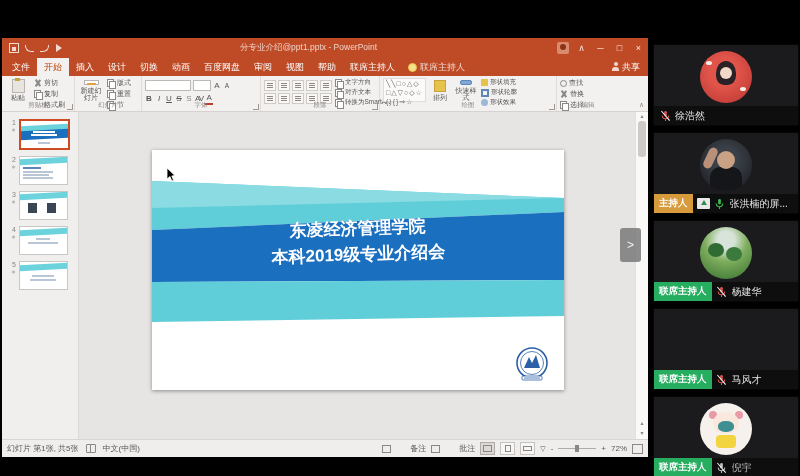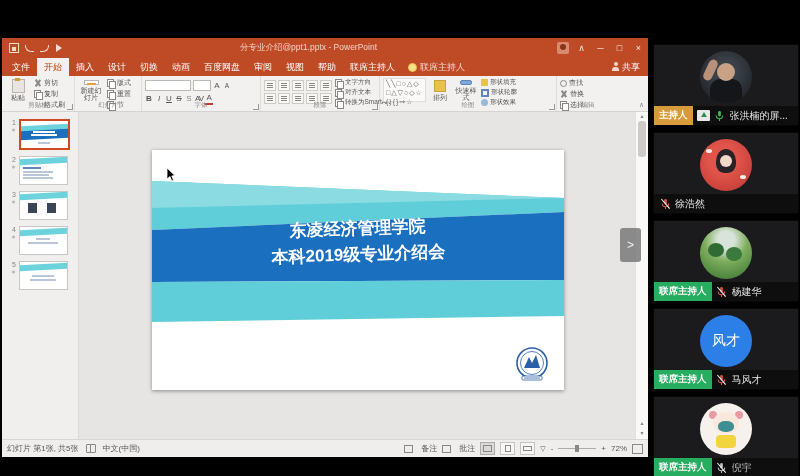--- a/index.html
+++ b/index.html
@@ -87,21 +87,21 @@
   .scroll .nav{margin-top:auto;display:flex;flex-direction:column;gap:3px;padding-bottom:3px;}
   
   .notes{height:16px;background:#E6E4E2;border-top:1px solid #CFCDCB;display:flex;align-items:center;
          padding-left:80px;font-size:8px;color:#8A8A8A;flex:0 0 auto;}
   .status{height:17px;background:#F0EEED;border-top:1px solid #D8D6D4;display:flex;align-items:center;
           font-size:8px;color:#5A5856;padding:0 5px;gap:6px;flex:0 0 auto;}
   .st-left{display:flex;align-items:center;gap:7px;}
   .book-ic{width:8px;height:7px;border:1px solid #8A8784;border-radius:1px;position:relative;}
   .book-ic:after{content:"";position:absolute;left:3.5px;top:0;bottom:0;width:1px;background:#8A8784;}
   .st-right{margin-left:auto;display:flex;align-items:center;gap:5px;}
-  .st-item{display:flex;align-items:center;gap:8px;}
+  .st-item{display:flex;align-items:center;gap:19px;}
   .sq-ic{width:7px;height:6px;border:1px solid #8A8784;}
   .viewbox{width:13px;height:11px;border:1px solid #C5C2BF;background:#F7F6F5;display:flex;align-items:center;justify-content:center;}
   .viewbox.on{background:#DCDAD8;border-color:#AEABA8;}
   .vb-in{width:7px;height:5px;border:1px solid #8A8784;}
   .zoomtrack{width:38px;height:1px;background:#AEABA8;position:relative;}
   .zoomknob{position:absolute;left:17px;top:-3px;width:4px;height:7px;background:#8A8784;}
   .fit-ic{width:9px;height:8px;border:1px solid #8A8784;position:relative;}
   
   .toggle{position:absolute;left:620px;top:228px;width:21px;height:34px;background:rgba(125,125,125,.88);
           border-radius:3px;display:flex;align-items:center;justify-content:center;color:#F2F2F2;font-size:12px;}
@@ -486,82 +486,79 @@
     </div>
   </div>
 
   <div class="toggle">
     <span>&gt;</span>
   </div>
 
   <div class="people">
 
     <div class="tile">
+      <div class="av av-red">
+          <div class="d1"></div>
+          <div class="d2"></div>
+          <div class="hair"></div>
+          <div class="face"></div>
+        </div>
+      <div class="namebar">
+        <span class="nb-left-pad"></span>
+        <span class="micwrap">
+          <svg width="11" height="12" viewBox="0 0 24 26">
+              <rect x="9" y="2" width="6" height="12" rx="3" fill="#D6514D"></rect>
+              <path d="M5,12 a7,7 0 0 0 14,0" stroke="#D6514D" stroke-width="2.4" fill="none"></path>
+              <line x1="12" y1="19" x2="12" y2="24" stroke="#D6514D" stroke-width="2.4"></line>
+              <line x1="3" y1="2" x2="21" y2="23" stroke="#fff" stroke-width="2.2"></line>
+            </svg>
+        </span>
+        <span class="pname">徐浩然</span>
+      </div>
+    </div>
+
+    <div class="tile">
       <div class="av av-photo">
           <div class="body"></div>
           <div class="arm"></div>
           <div class="head"></div>
         </div>
       <div class="namebar">
         <span class="badge host">主持人</span>
         <span class="share-ic"></span>
         <span class="micwrap">
           <svg width="11" height="12" viewBox="0 0 24 26">
               <rect x="9" y="2" width="6" height="12" rx="3" fill="#3DBA4E"></rect>
               <path d="M5,12 a7,7 0 0 0 14,0" stroke="#3DBA4E" stroke-width="2.4" fill="none"></path>
               <line x1="12" y1="19" x2="12" y2="24" stroke="#3DBA4E" stroke-width="2.4"></line>
             </svg>
         </span>
         <span class="pname">张洪楠的屏...</span>
       </div>
     </div>
 
     <div class="tile">
-      <div class="av av-red">
-          <div class="d1"></div>
-          <div class="d2"></div>
-          <div class="hair"></div>
-          <div class="face"></div>
-        </div>
-      <div class="namebar">
-        <span class="nb-left-pad"></span>
-        <span class="micwrap">
-          <svg width="11" height="12" viewBox="0 0 24 26">
-              <rect x="9" y="2" width="6" height="12" rx="3" fill="#D6514D"></rect>
-              <path d="M5,12 a7,7 0 0 0 14,0" stroke="#D6514D" stroke-width="2.4" fill="none"></path>
-              <line x1="12" y1="19" x2="12" y2="24" stroke="#D6514D" stroke-width="2.4"></line>
-              <line x1="3" y1="2" x2="21" y2="23" stroke="#fff" stroke-width="2.2"></line>
-            </svg>
-        </span>
-        <span class="pname">徐浩然</span>
-      </div>
-    </div>
-
-    <div class="tile">
       <div class="av av-park">
           <div class="tree"></div>
         </div>
       <div class="namebar">
         <span class="badge cohost">联席主持人</span>
         <span class="micwrap">
           <svg width="11" height="12" viewBox="0 0 24 26">
               <rect x="9" y="2" width="6" height="12" rx="3" fill="#D6514D"></rect>
               <path d="M5,12 a7,7 0 0 0 14,0" stroke="#D6514D" stroke-width="2.4" fill="none"></path>
               <line x1="12" y1="19" x2="12" y2="24" stroke="#D6514D" stroke-width="2.4"></line>
               <line x1="3" y1="2" x2="21" y2="23" stroke="#fff" stroke-width="2.2"></line>
             </svg>
         </span>
         <span class="pname">杨建华</span>
       </div>
     </div>
 
     <div class="tile">
-      <div class="av av-blue">
-          <span>风才</span>
-        </div>
       <div class="namebar">
         <span class="badge cohost">联席主持人</span>
         <span class="micwrap">
           <svg width="11" height="12" viewBox="0 0 24 26">
               <rect x="9" y="2" width="6" height="12" rx="3" fill="#D6514D"></rect>
               <path d="M5,12 a7,7 0 0 0 14,0" stroke="#D6514D" stroke-width="2.4" fill="none"></path>
               <line x1="12" y1="19" x2="12" y2="24" stroke="#D6514D" stroke-width="2.4"></line>
               <line x1="3" y1="2" x2="21" y2="23" stroke="#fff" stroke-width="2.2"></line>
             </svg>
         </span>

